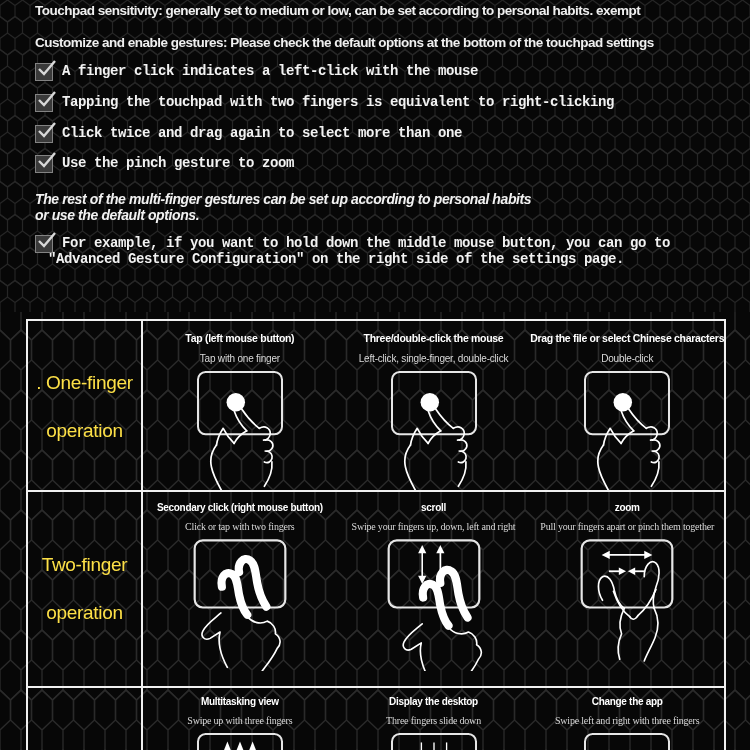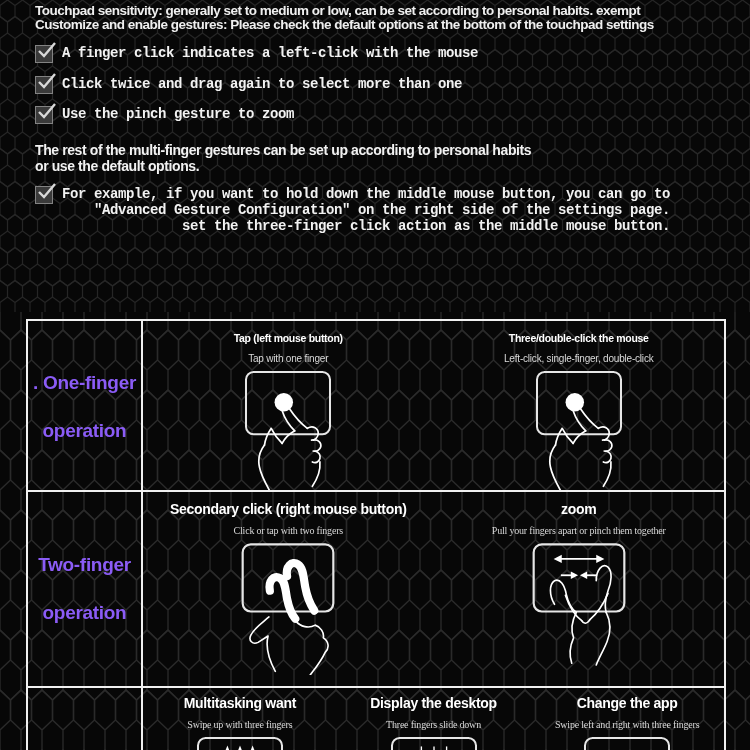--- a/index.html
+++ b/index.html
@@ -13,59 +13,59 @@
   }
   .bg-layer{position:absolute;left:0;top:0;z-index:0;}
   .content{position:absolute;left:0;top:0;width:750px;height:750px;z-index:1;}
 
   
   .intro{padding:4px 0 0 35px;}
   .intro-line{
     margin:0;font-size:13.5px;font-weight:bold;letter-spacing:-0.5px;
     line-height:14px;white-space:nowrap;color:#efefef;
   }
-  .intro-line + .intro-line{}
+  .intro-line + .intro-line{margin-top:18px;}
   .cb-item{display:flex;align-items:flex-start;margin-top:13px;}
-  .cb-item.tight{margin-top:12px;text-align:right;}
+  .cb-item.tight{margin-top:12px;}
   .checkbox{
     position:relative;width:16px;height:16px;flex:0 0 16px;
     background:#3a3a3a;border:1px solid #838383;margin-right:9px;margin-top:0;
   }
   .checkbox svg{position:absolute;left:0px;top:-5px;overflow:visible;}
   .cb-text{font-size:14px;font-weight:bold;letter-spacing:-0.4px;line-height:16px;}
   .cb-text span{display:block;white-space:nowrap;font-family:Liberation Mono, monospace;}
   .closing{margin-top:18px;font-size:14px;font-weight:bold;letter-spacing:-0.4px;line-height:16px;}
-  .closing span{display:block;white-space:nowrap;}
+  .closing span{display:block;white-space:nowrap;font-style:italic;}
   .ex-line2{margin-left:-14px;}
   .ex-line3{margin-left:-8px;}
 
   
   .gtable{
     position:absolute;left:26px;top:319px;width:696px;height:433px;
     border:2px solid #f0f0f0;border-bottom:none;
     display:flex;flex-direction:column;
   }
   .t-row{display:grid;grid-template-columns:115px 1fr;overflow:hidden;}
   .t-row.r1{height:169px;border-bottom:2px solid #f0f0f0;}
   .t-row.r2{height:194px;border-bottom:2px solid #f0f0f0;}
   .t-row.r3{flex:1;}
   .t-label{
     border-right:2px solid #f0f0f0;
     display:flex;flex-direction:column;justify-content:center;align-items:center;
-    gap:26px;font-size:19px;font-weight:bold;letter-spacing:-0.3px;color:#8b5cf6;
+    gap:26px;font-size:19px;font-weight:normal;letter-spacing:-0.3px;color:#fde047;
     white-space:nowrap;
   }
   .t-content{display:flex;}
   .gcell{flex:1 1 0;display:flex;flex-direction:column;align-items:center;min-width:0;}
   .r1 .gcell{padding-top:12px;}
   .r2 .gcell{padding-top:10px;}
   .r3 .gcell{padding-top:8px;}
   .gtitle{font-weight:bold;color:#ffffff;white-space:nowrap;line-height:1.1;}
   .r1 .gtitle{font-size:10.5px;letter-spacing:-0.3px;}
-  .r2 .gtitle,.r3 .gtitle{font-size:14px;letter-spacing:-0.3px;}
+  .r2 .gtitle,.r3 .gtitle{font-size:10px;letter-spacing:-0.3px;}
   .gsub{
     color:#d9d9d9;font-size:10px;letter-spacing:-0.2px;white-space:nowrap;line-height:1.1;text-align:center;
   }
   .r1 .gsub{margin-top:8px;}
   .r2 .gsub,.r3 .gsub{margin-top:8px;font-family:Liberation Serif, serif;}
   .illus{margin-top:3px;}
   .r1 .illus{width:112px;height:126px;}
   .r2 .illus{width:120px;height:136px;}
   .r3 .illus{width:112px;height:126px;}
   .hidden-defs{position:absolute;width:0;height:0;}
@@ -172,20 +172,30 @@
       <span class="checkbox">
           <svg width="22" height="22">
             <polyline points="3,10 8,15 19,2" fill="none" stroke="#d8d8d8" stroke-width="2.4"></polyline>
           </svg>
         </span>
       <div class="cb-text">
           <span>A finger click indicates a left-click with the mouse</span>
         </div>
     </div>
 
+    <div class="cb-item">
+      <span class="checkbox">
+          <svg width="22" height="22">
+            <polyline points="3,10 8,15 19,2" fill="none" stroke="#d8d8d8" stroke-width="2.4"></polyline>
+          </svg>
+        </span>
+      <div class="cb-text">
+          <span>Tapping the touchpad with two fingers is equivalent to right-clicking</span>
+        </div>
+    </div>
 
     <div class="cb-item">
       <span class="checkbox">
           <svg width="22" height="22">
             <polyline points="3,10 8,15 19,2" fill="none" stroke="#d8d8d8" stroke-width="2.4"></polyline>
           </svg>
         </span>
       <div class="cb-text">
         <span>Click twice and drag again to select more than one</span>
       </div>
@@ -209,21 +219,20 @@
 
     <div class="cb-item tight">
       <span class="checkbox">
           <svg width="22" height="22">
             <polyline points="3,10 8,15 19,2" fill="none" stroke="#d8d8d8" stroke-width="2.4"></polyline>
           </svg>
         </span>
       <div class="cb-text">
         <span>For example, if you want to hold down the middle mouse button, you can go to</span>
         <span class="ex-line2">"Advanced Gesture Configuration" on the right side of the settings page.</span>
-        <span class="ex-line3">set the three-finger click action as the middle mouse button.</span>
       </div>
     </div>
   </div>
 
   <div class="gtable">
 
     <div class="t-row r1">
       <div class="t-label">
         <span>. One-finger</span>
         <span>operation</span>
@@ -238,57 +247,74 @@
           </svg>
         </div>
         <div class="gcell">
           <div class="gtitle">Three/double-click the mouse</div>
           <div class="gsub">Left-click, single-finger, double-click</div>
           <svg class="illus" viewBox="0 0 130 150">
             <use href="#sym-pad"></use>
             <use href="#sym-hand-point"></use>
           </svg>
         </div>
+        <div class="gcell">
+          <div class="gtitle">Drag the file or select Chinese characters</div>
+          <div class="gsub">Double-click</div>
+          <svg class="illus" viewBox="0 0 130 150">
+            <use href="#sym-pad"></use>
+            <use href="#sym-hand-point"></use>
+          </svg>
+        </div>
       </div>
     </div>
 
     <div class="t-row r2">
       <div class="t-label">
         <span>Two-finger</span>
         <span>operation</span>
       </div>
       <div class="t-content">
         <div class="gcell">
           <div class="gtitle">Secondary click (right mouse button)</div>
           <div class="gsub">Click or tap with two fingers</div>
           <svg class="illus" viewBox="0 0 130 150">
             <use href="#sym-pad"></use>
             <use href="#sym-hand-two"></use>
           </svg>
         </div>
         <div class="gcell">
+          <div class="gtitle">scroll</div>
+          <div class="gsub">Swipe your fingers up, down, left and right</div>
+          <svg class="illus" viewBox="0 0 130 150">
+            <use href="#sym-pad"></use>
+            <use href="#sym-arrows-scroll"></use>
+            <use href="#sym-hand-two" transform="translate(8,12)"></use>
+          </svg>
+        </div>
+        <div class="gcell">
           <div class="gtitle">zoom</div>
           <div class="gsub">Pull your fingers apart or pinch them together</div>
           <svg class="illus" viewBox="0 0 130 150">
             <use href="#sym-pad"></use>
             <use href="#sym-arrows-zoom"></use>
             <use href="#sym-hand-spread"></use>
           </svg>
         </div>
       </div>
     </div>
 
     <div class="t-row r3">
       <div class="t-label">
         <span></span>
         <span></span>
       </div>
       <div class="t-content">
         <div class="gcell">
-          <div class="gtitle">Multitasking want</div>
+          <div class="gtitle">Multitasking view</div>
           <div class="gsub">Swipe up with three fingers</div>
           <svg class="illus" viewBox="0 0 130 150">
             <use href="#sym-pad"></use>
             <use href="#sym-arrows-3up"></use>
           </svg>
         </div>
         <div class="gcell">
           <div class="gtitle">Display the desktop</div>
           <div class="gsub">Three fingers slide down</div>
           <svg class="illus" viewBox="0 0 130 150">

